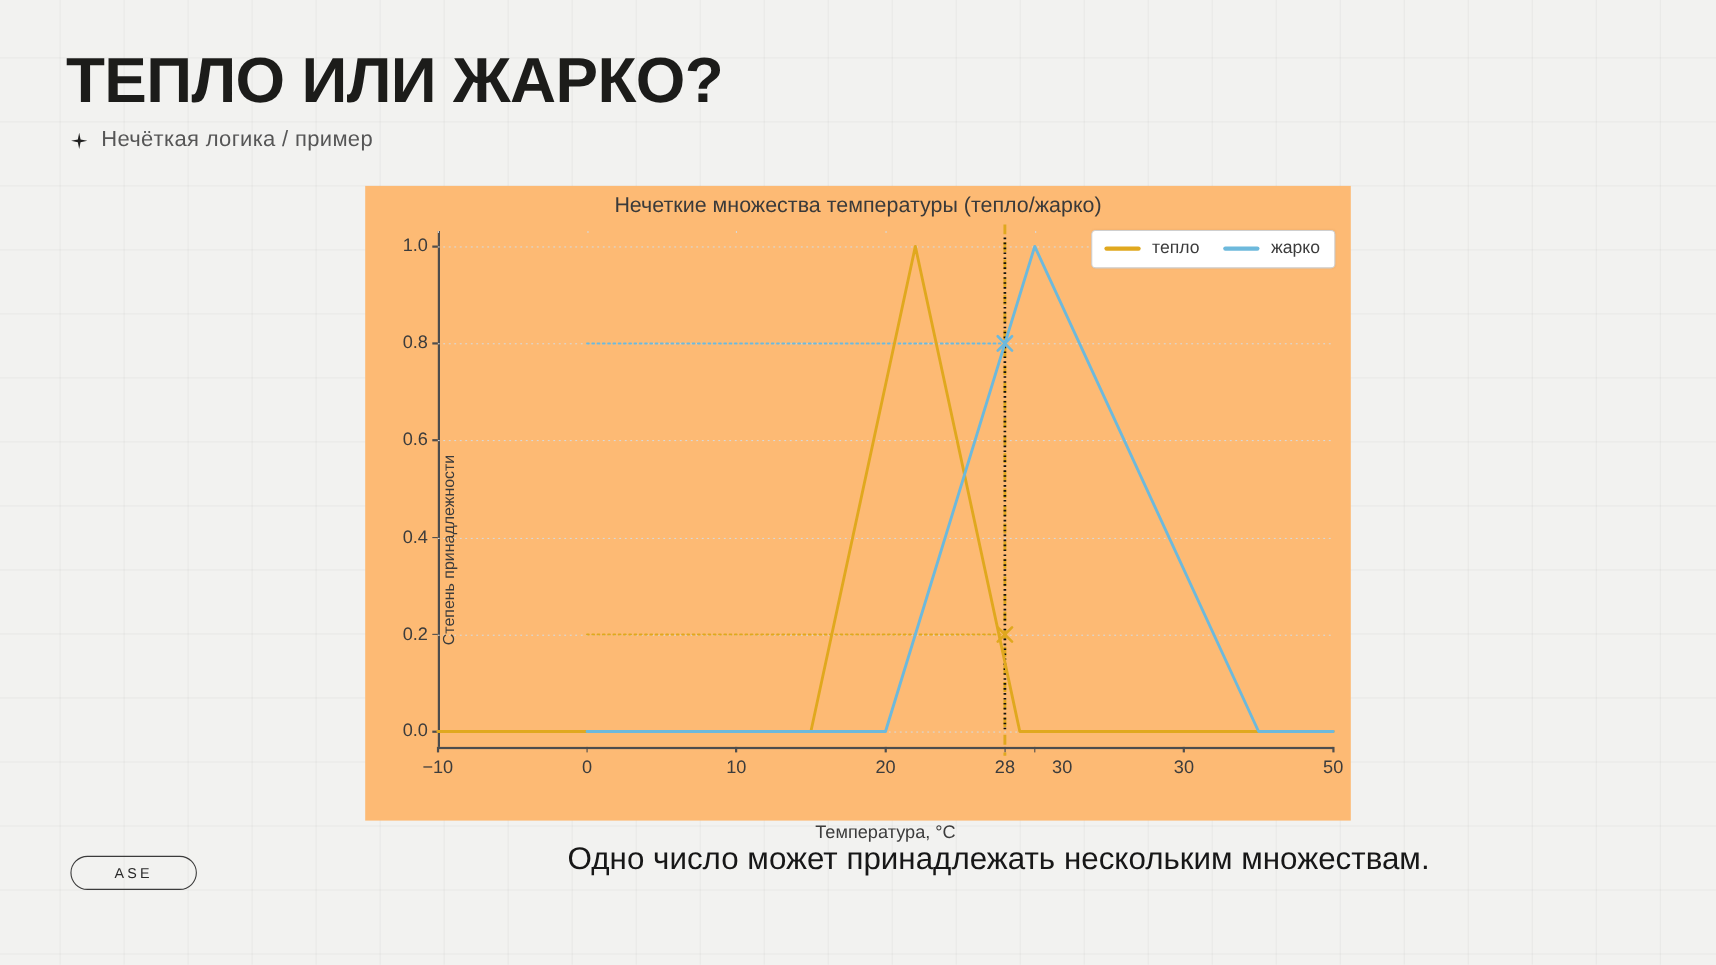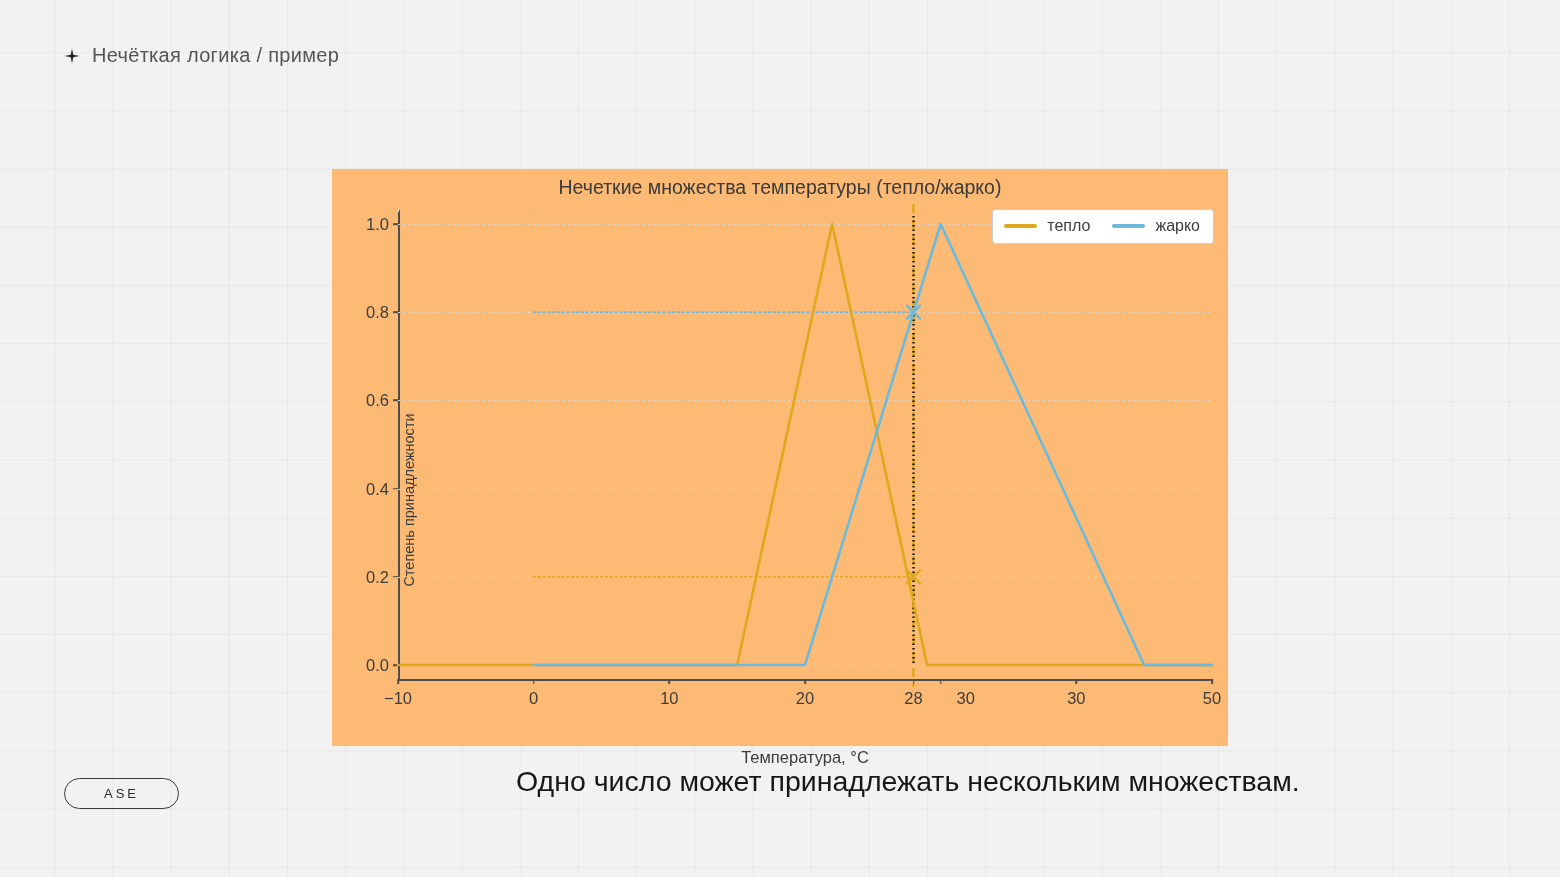--- a/index.html
+++ b/index.html
@@ -40,20 +40,21 @@
     letter-spacing: -0.6px;
     color: #1c1c1a;
     line-height: 1.04;
     margin: 0;
     white-space: nowrap;
   }
   #subtitle-row {
     display: flex;
     align-items: center;
     gap: 12px;
+    margin-top: 12px;
     margin-left: 4px;
   }
   .sparkle-icon {
     width: 16px;
     height: 16px;
     flex: 0 0 auto;
     display: block;
   }
   #subtitle-text {
     font-size: 20px;
@@ -249,20 +250,21 @@
     font-weight: 400;
     white-space: nowrap;
   }
 </style>
 </head>
 <body>
 
 <div id="slide-bg-grid"></div>
 
 <div id="slide-header">
+  <h1 id="page-title">ТЕПЛО ИЛИ ЖАРКО?</h1>
   <div id="subtitle-row">
     <svg class="sparkle-icon" viewBox="0 0 16 16" aria-hidden="true">
       <path d="M8 0.6 L9.25 6.75 L15.4 8 L9.25 9.25 L8 15.4 L6.75 9.25 L0.6 8 L6.75 6.75 Z" fill="#1f1f1f"></path>
     </svg>
     <span id="subtitle-text">Нечёткая логика / пример</span>
   </div>
 </div>
 
 <div id="chart-panel">
 

